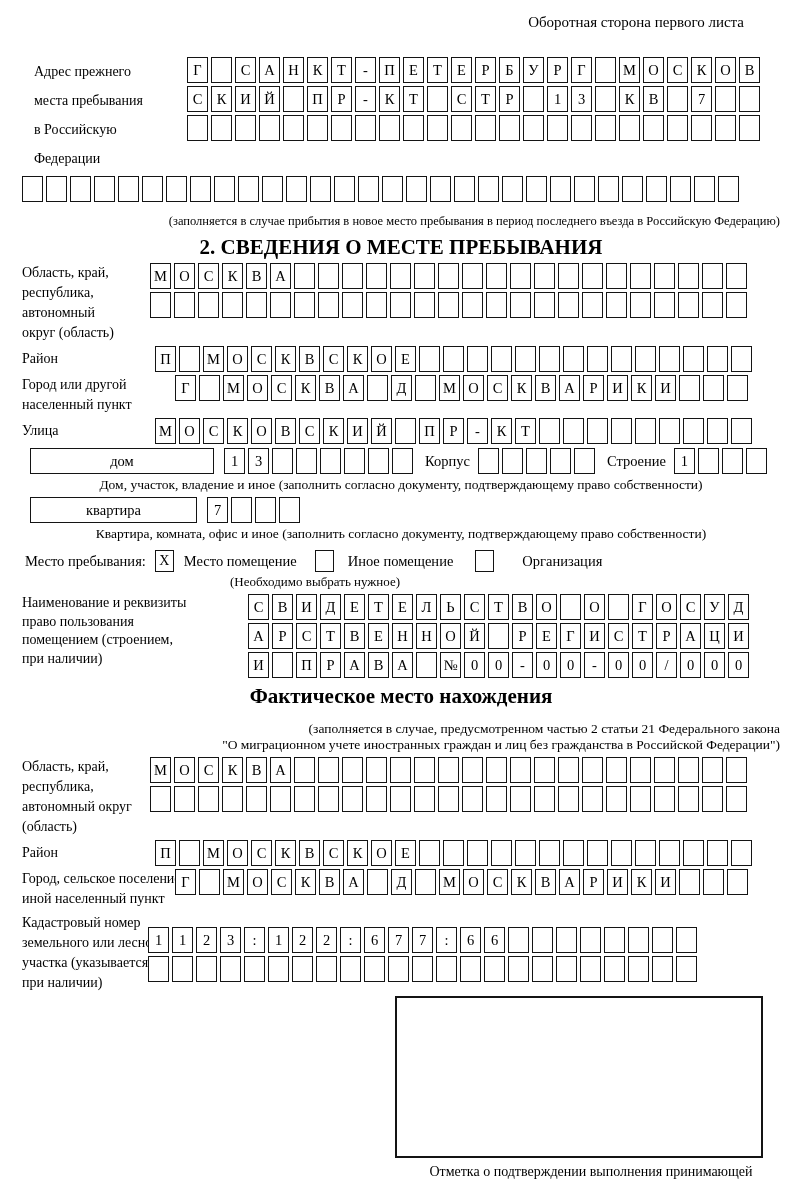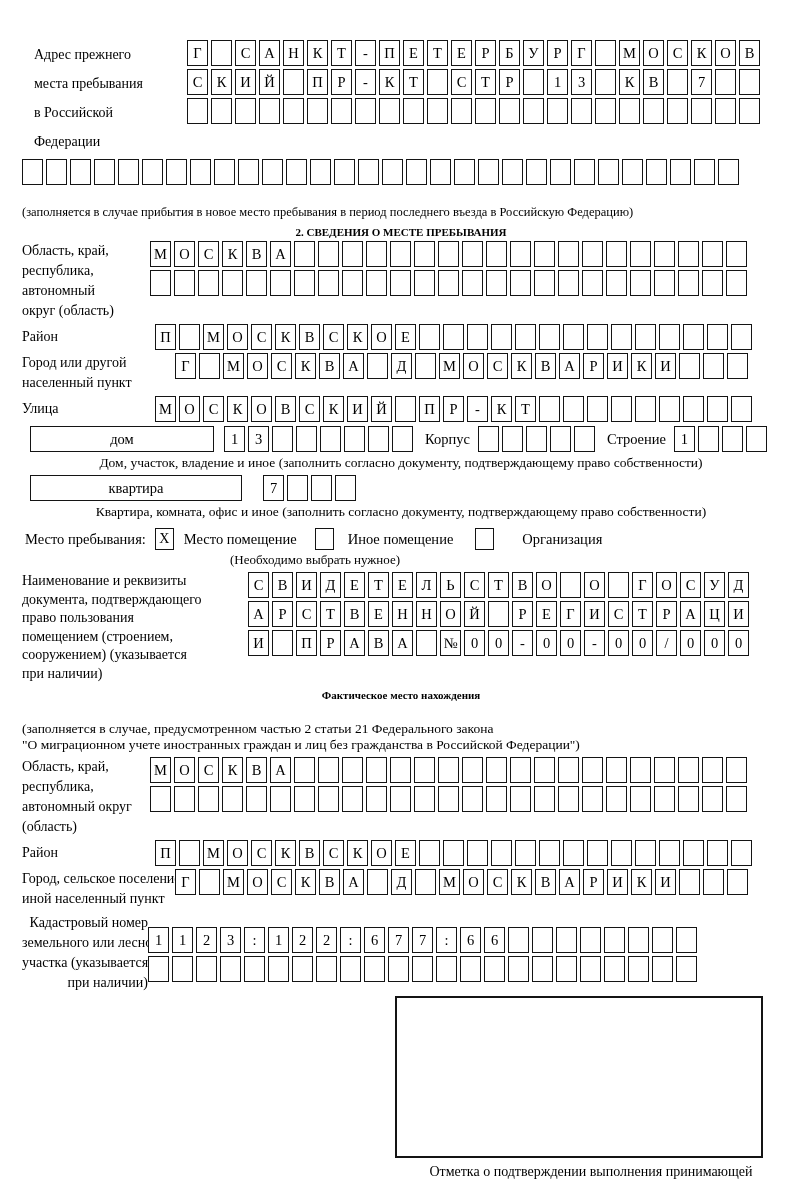--- a/index.html
+++ b/index.html
@@ -16,52 +16,53 @@
   .flexrow{display:flex;align-items:flex-start;}
   .side-label{font-size:14px;flex:0 0 auto;}
   .side-label div{white-space:nowrap;}
   .lh29 div{line-height:29px;}
   .lh20 div{line-height:20px;}
   .lh185 div{line-height:18.5px;}
   .w153{width:153px;}
   .w128{width:128px;}
   .w133{width:133px;}
   .w226{width:226px;}
-  .w126{width:126px;text-align:right;}
+  .w126{width:126px;}
   .pl12{padding-left:12px;}
-  .note{font-size:12.5px;text-align:left;margin-top:20px;}
-  .sec-title{font-size:11px;font-weight:bold;text-align:center;margin-top:6px;}
+  .note{font-size:12.5px;text-align:right;margin-top:12px;}
+  .sec-title{font-size:21px;font-weight:bold;text-align:center;margin-top:6px;}
   .mt3{margin-top:3px;} .mt4{margin-top:4px;} .mt6{margin-top:6px;}
   .longbox{height:26px;box-sizing:border-box;border:1.6px solid #141414;
            display:flex;align-items:center;justify-content:center;font-size:14.5px;}
   .housebox{width:184px;margin-left:8px;margin-right:10px;}
-  .aptbox{width:212px;margin-left:8px;margin-right:21px;}
+  .aptbox{width:167px;margin-left:8px;margin-right:10px;}
   .inline-lbl{font-size:14.5px;line-height:26px;white-space:nowrap;}
   .gapL{margin-left:12px;margin-right:8px;text-align:center;}
   .stay-row{display:flex;align-items:center;margin-top:8px;font-size:14.5px;text-align:center;}
   .chk{width:19px;height:22px;box-sizing:border-box;border:1.6px solid #141414;
        display:flex;align-items:center;justify-content:center;font-size:14px;flex:0 0 auto;}
   .stay-note{font-size:13px;margin-left:208px;margin-top:2px;}
   .center-note{font-size:13.5px;text-align:center;margin-top:3px;}
   .stamp-wrap{margin-left:373px;width:392px;margin-top:3px;}
   .stamp-box{width:368px;height:162px;box-sizing:border-box;border:2px solid #141414;}
   .stamp-caption{font-size:14px;text-align:center;margin-top:5px;}
   .stamp-caption div{line-height:17.5px;}
 </style>
 </head>
 <body>
 
 <div class="page">
 
+  <div class="hdr">Оборотная сторона первого листа</div>
 
   <div class="flexrow" style="margin-top:26px;">
     <div class="side-label lh29 w153 pl12">
         <div>Адрес прежнего</div>
         <div>места пребывания</div>
-        <div>в Российской</div>
+        <div>в Российскую</div>
         <div>Федерации</div>
       </div>
     <div class="rows">
       <div class="cells">
           <span class="cell">Г</span>
           <span class="cell"></span>
           <span class="cell">С</span>
           <span class="cell">А</span>
           <span class="cell">Н</span>
           <span class="cell">К</span>
@@ -382,24 +383,22 @@
     <span class="chk" style="margin-left:18px;"></span>
     <span style="margin-left:14px;">Иное помещение</span>
     <span class="chk" style="margin-left:22px;"></span>
     <span style="margin-left:28px;">Организация</span>
   </div>
   <div class="stay-note">(Необходимо выбрать нужное)</div>
 
   <div class="flexrow mt4">
     <div class="side-label lh185 w226">
         <div>Наименование и реквизиты</div>
-        <div>документа, подтверждающего</div>
         <div>право пользования</div>
         <div>помещением (строением,</div>
-        <div>сооружением) (указывается</div>
         <div>при наличии)</div>
       </div>
     <div class="rows">
       <div class="cells">
           <span class="cell">С</span>
           <span class="cell">В</span>
           <span class="cell">И</span>
           <span class="cell">Д</span>
           <span class="cell">Е</span>
           <span class="cell">Т</span>

